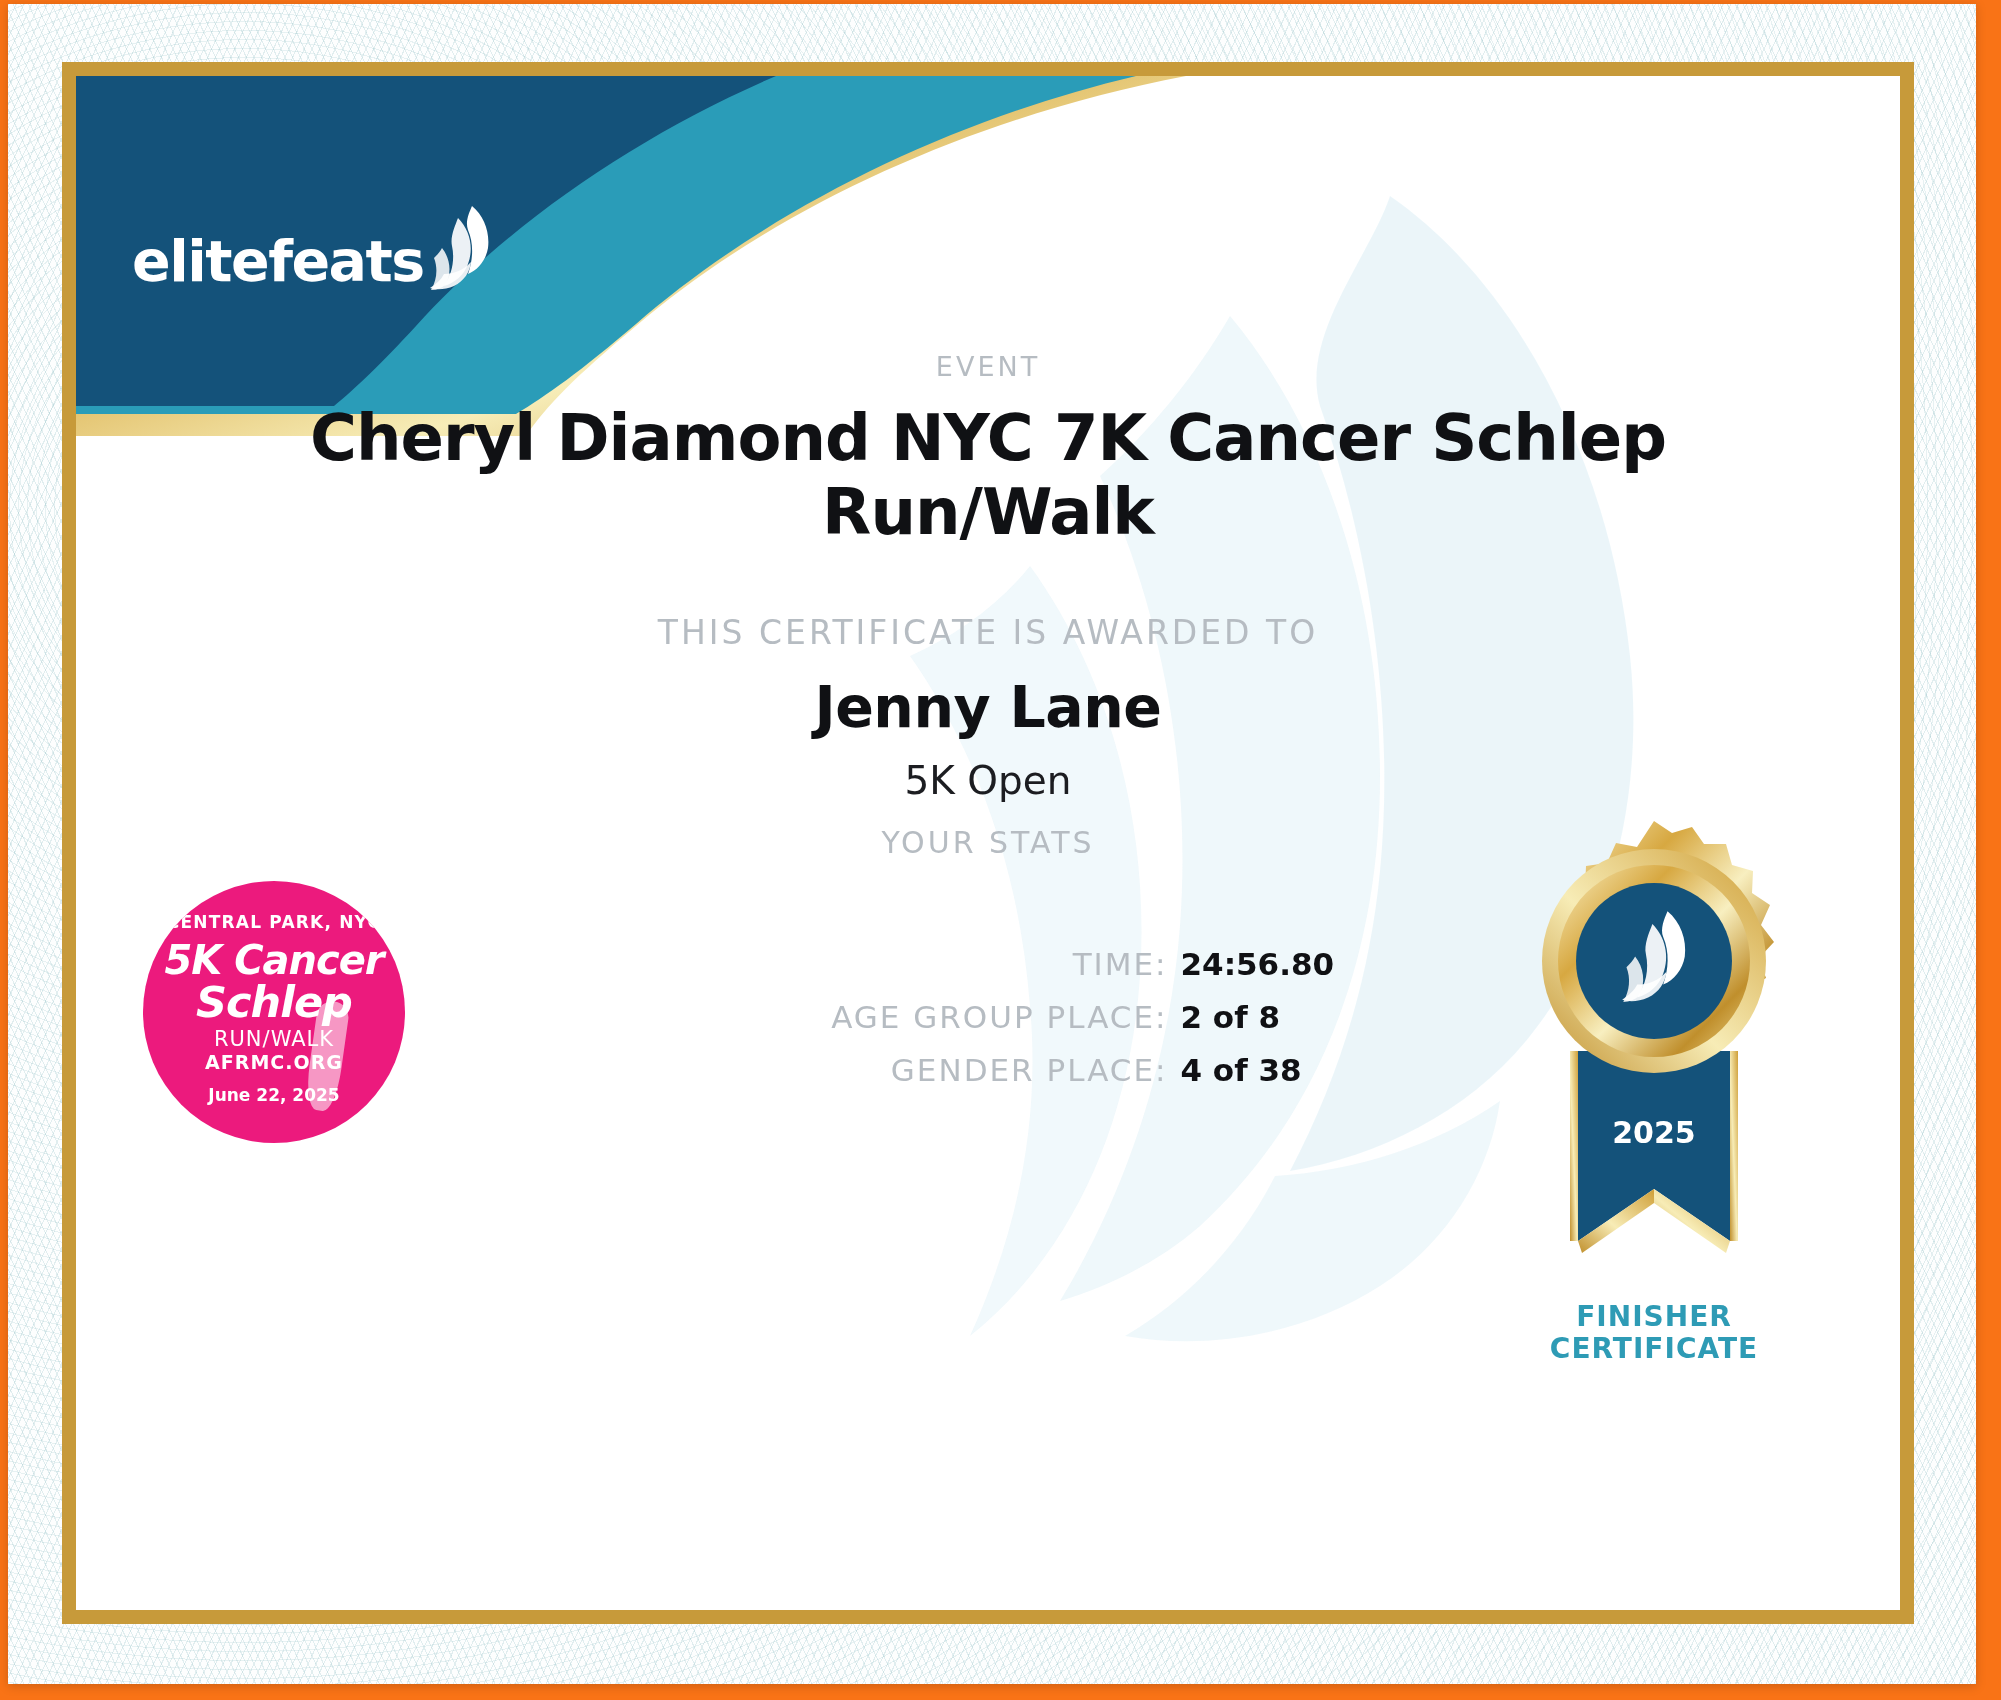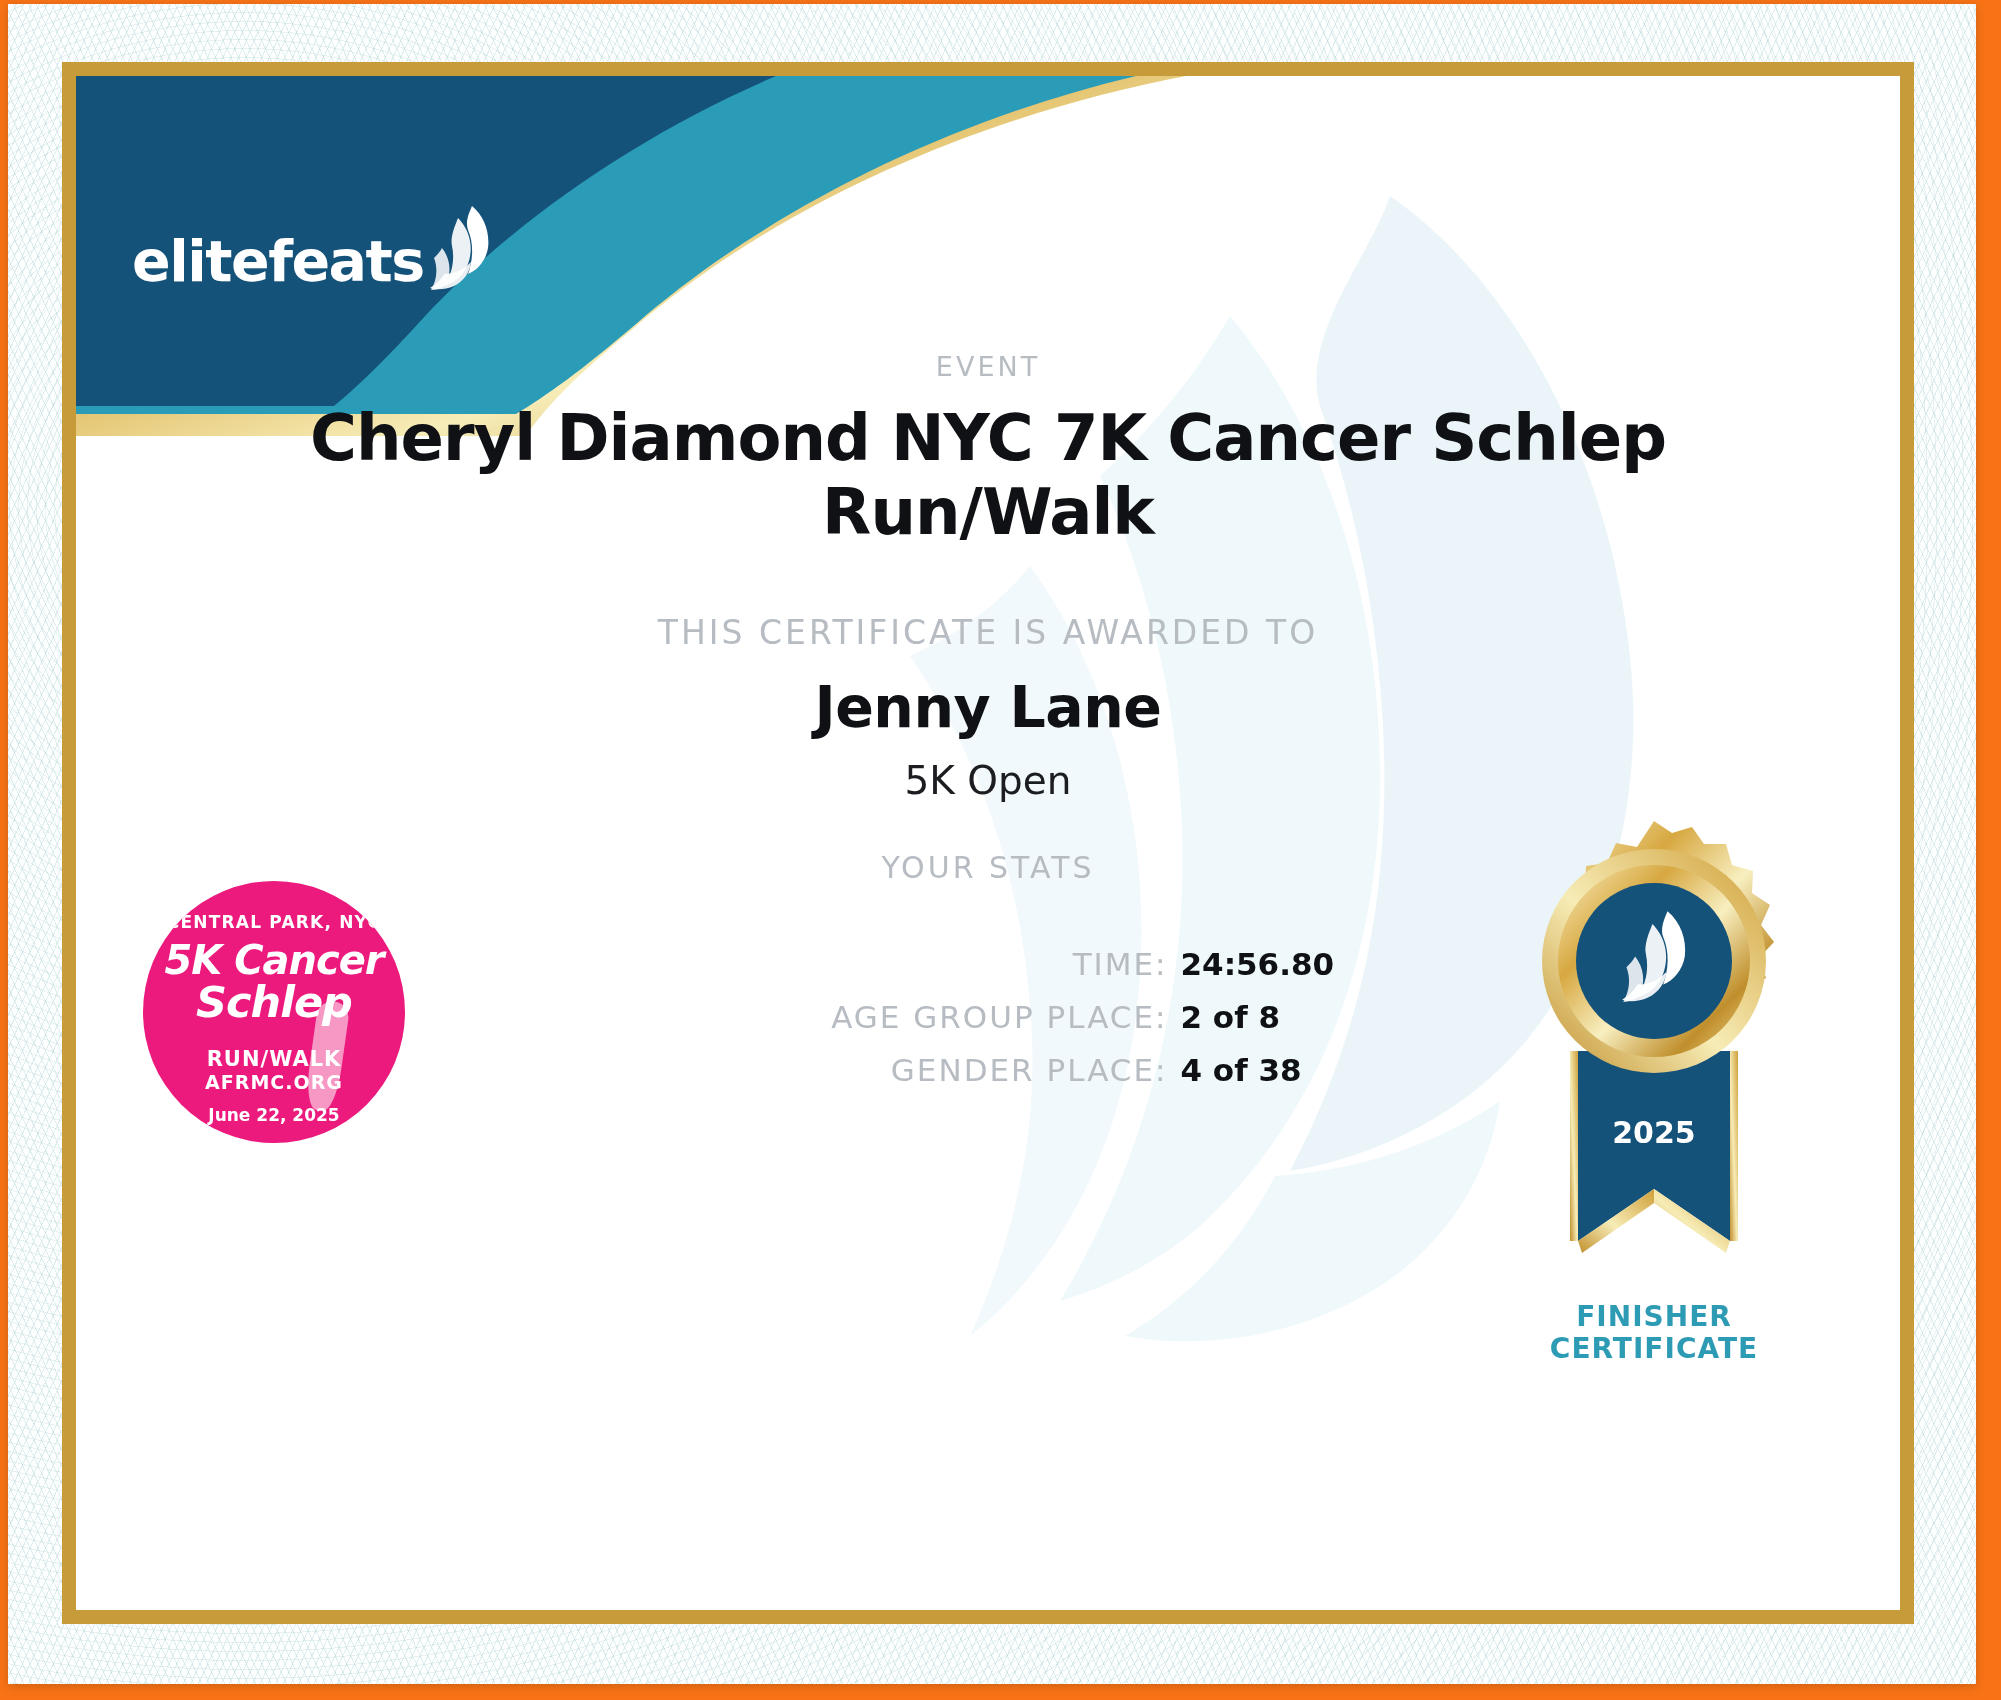--- a/index.html
+++ b/index.html
@@ -142,21 +142,21 @@
     position: absolute;
     left: 0; right: 0;
     top: 682px;
     font-size: 39px;
     color: #1c1d21;
     font-weight: 400;
   }
   .stats-label {
     position: absolute;
     left: 0; right: 0;
-    top: 774px;
+    top: 749px;
     font-size: 30px;
   }
 
   .stats {
     position: absolute;
     left: 0;
     right: 0;
     top: 870px;
   }
   .stat-row {
@@ -209,23 +209,23 @@
     letter-spacing: -1px;
   }
   .badge-schlep {
     font-size: 43px;
     font-style: italic;
     font-weight: 700;
     letter-spacing: -1px;
     margin-top: -6px;
   }
   .badge-runwalk {
-    margin-top: 20px;
+    margin-top: 0;
     font-size: 21px;
-    font-weight: 700;
+    font-weight: 400;
     letter-spacing: 1px;
   }
   .badge-org {
     font-size: 19px;
     font-weight: 700;
     letter-spacing: 1px;
   }
   .badge-date {
     margin-top: 12px;
     font-size: 17px;

